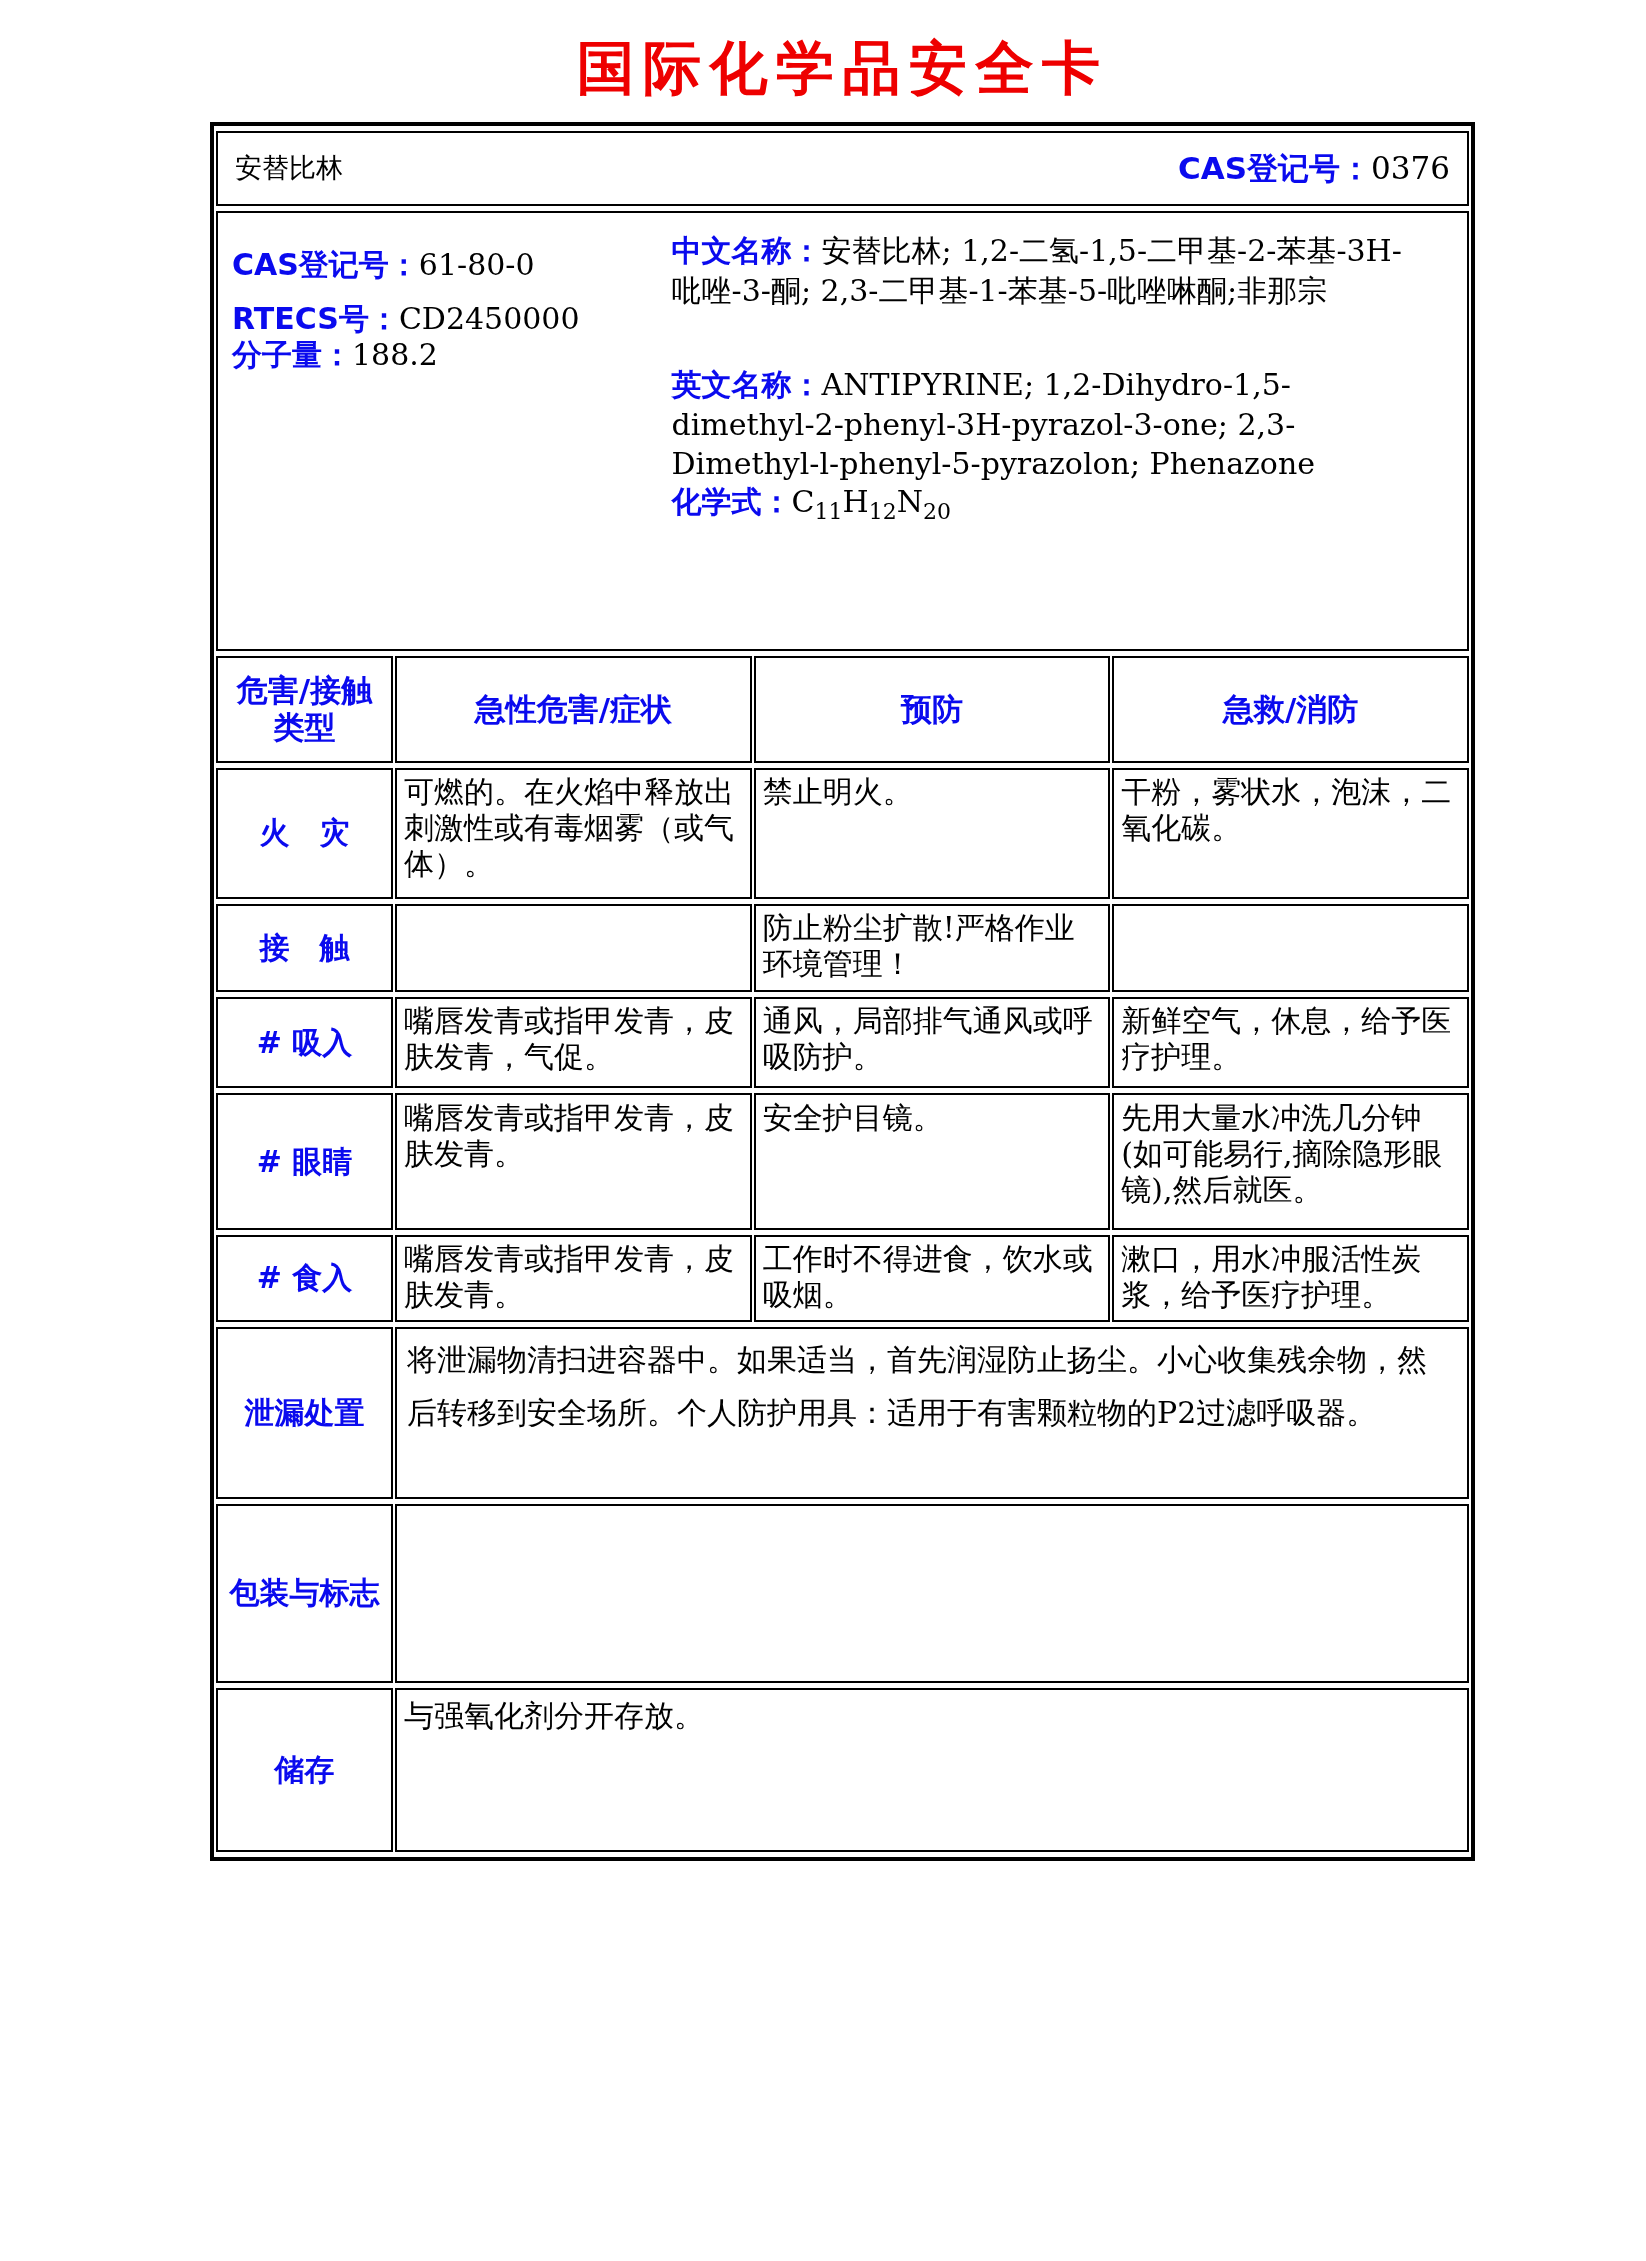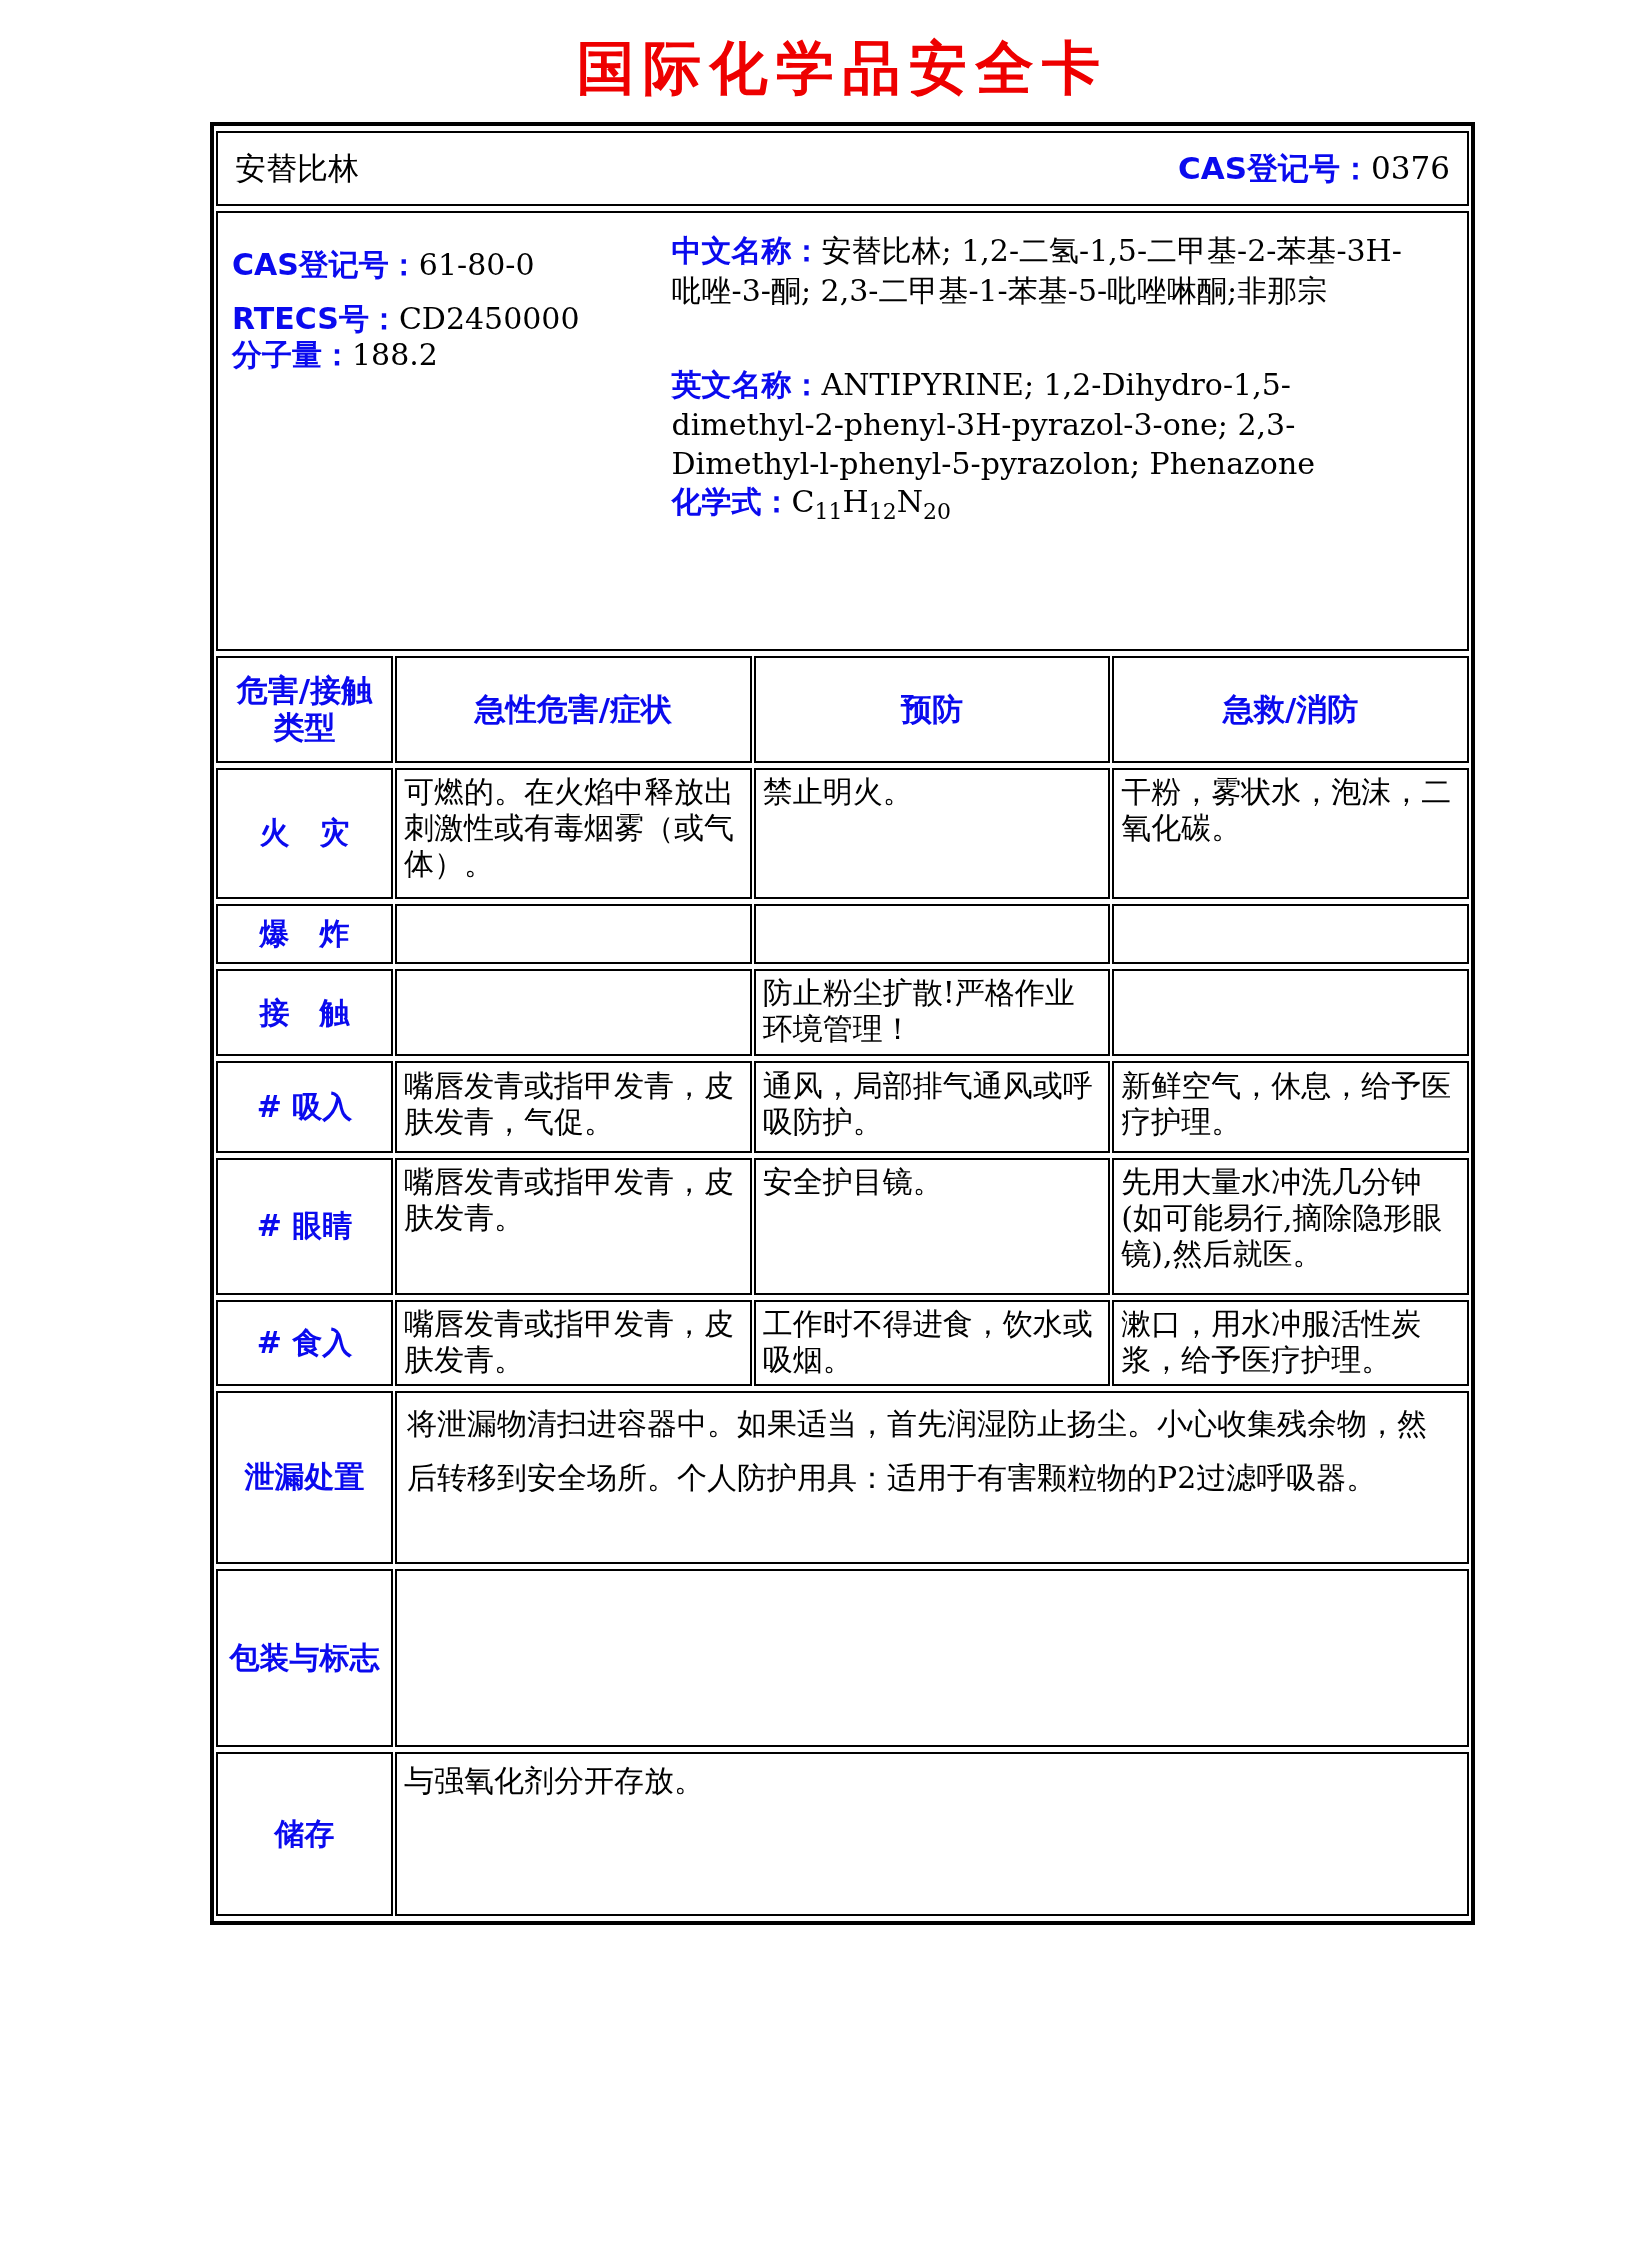--- a/index.html
+++ b/index.html
@@ -49,21 +49,21 @@
   col.c4{width:28.6%;}
 
   .blue{
     color:var(--blue);
     font-family:"DejaVu Sans","Liberation Sans",sans-serif;
     font-weight:bold;
   }
   
   td.hdr-cell{height:62px;vertical-align:middle;padding:4.3px 17px;}
   .hdr-flex{display:flex;justify-content:space-between;align-items:center;}
-  .hdr-flex .name{font-size:31px;}
+  .hdr-flex .name{font-size:27px;}
   .hdr-flex .icsc{font-size:31px;white-space:nowrap;}
 
   
   td.id-cell{height:397px;padding:18.4px 14px 21px 14px;}
   .id-grid{display:flex;width:100%;height:383px;}
   .id-left{width:36%;display:flex;flex-direction:column;margin-top:16px;}
   .id-right{width:64%;display:flex;flex-direction:column;}
   .id-left p,.id-right p{margin:0;}
   .id-left .row2{margin-top:18.4px;}
   .id-right .cn{max-width:758px;line-height:1.32;}
@@ -145,26 +145,20 @@
     <td class="colhead blue">急救/消防</td>
   </tr>
 
   <tr class="r-fire">
     <td class="rowlabel blue">火　灾</td>
     <td>可燃的。在火焰中释放出刺激性或有毒烟雾（或气体）。</td>
     <td>禁止明火。</td>
     <td>干粉，雾状水，泡沫，二氧化碳。</td>
   </tr>
 
-  <tr class="r-expl">
-    <td class="rowlabel blue">爆　炸</td>
-    <td></td>
-    <td></td>
-    <td></td>
-  </tr>
 
   <tr class="r-cont">
     <td class="rowlabel blue">接　触</td>
     <td></td>
     <td>防止粉尘扩散!严格作业环境管理！</td>
     <td></td>
   </tr>
 
   <tr class="r-inh">
     <td class="rowlabel blue"># 吸入</td>

